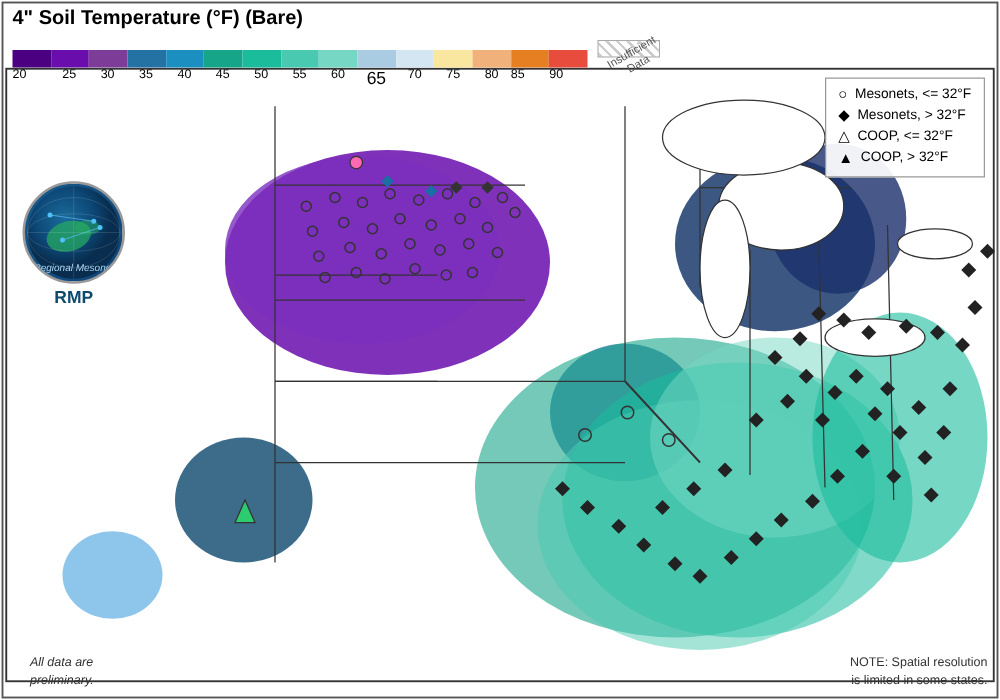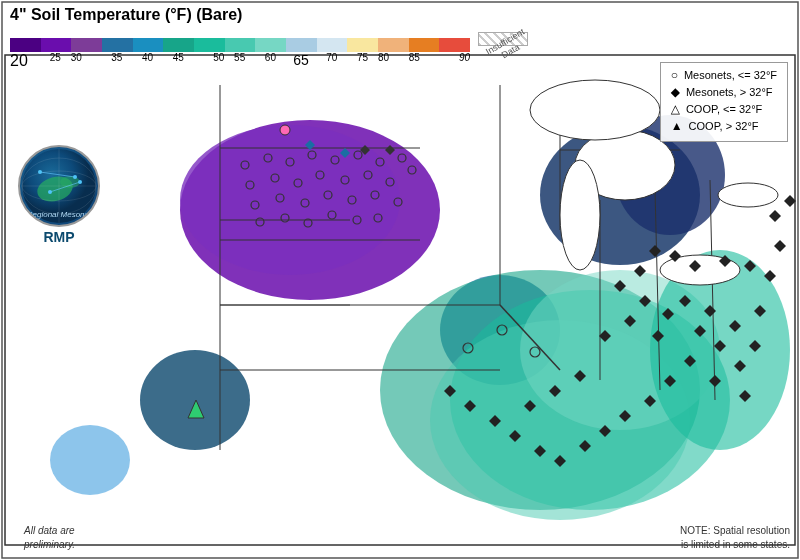--- a/index.html
+++ b/index.html
@@ -230,35 +230,35 @@
         <div style="flex:1; background:#48c9b0;"></div>
         <div style="flex:1; background:#76d7c4;"></div>
         <div style="flex:1; background:#a9cce3;"></div>
         <div style="flex:1; background:#d4e6f1;"></div>
         <div style="flex:1; background:#f9e79f;"></div>
         <div style="flex:1; background:#f0b27a;"></div>
         <div style="flex:1; background:#e67e22;"></div>
         <div style="flex:1; background:#e74c3c;"></div>
       </div>
       <div style="display:flex; width:460px;">
-        <div style="font-size:16px; width:30px; text-align:left;">20</div>
+        <div style="font-size:10px; width:30px; text-align:left;">20</div>
         <div style="font-size:10px; flex:1; text-align:center;">25</div>
-        <div style="font-size:10px; flex:1; text-align:left;">30</div>
+        <div style="font-size:10px; flex:1; text-align:center;">30</div>
         <div style="font-size:10px; flex:1; text-align:center;">35</div>
         <div style="font-size:10px; flex:1; text-align:center;">40</div>
         <div style="font-size:10px; flex:1; text-align:center;">45</div>
-        <div style="font-size:10px; flex:1; text-align:right;">50</div>
+        <div style="font-size:10px; flex:1; text-align:center;">50</div>
         <div style="font-size:10px; flex:1; text-align:center;">55</div>
         <div style="font-size:10px; flex:1; text-align:center;">60</div>
         <div style="font-size:14px; flex:1; text-align:center;">65</div>
         <div style="font-size:10px; flex:1; text-align:center;">70</div>
         <div style="font-size:10px; flex:1; text-align:center;">75</div>
-        <div style="font-size:10px; flex:1; text-align:left;">80</div>
+        <div style="font-size:10px; flex:1; text-align:center;">80</div>
         <div style="font-size:10px; flex:1; text-align:left;">85</div>
-        <div style="font-size:10px; flex:1; text-align:right;font-style:italic;">90</div>
+        <div style="font-size:10px; flex:1; ">90</div>
       </div>
     </div>
 
     <div style="margin-left:8px; display:flex; flex-direction:column; align-items:center;">
       <div style="width:50px; height:14px; background:white; border:1px solid #aaa; position:relative;">
         <div style="position:absolute; top:0; left:0; right:0; bottom:0; background: repeating-linear-gradient(45deg, #ccc, #ccc 2px, white 2px, white 6px);"></div>
       </div>
       <div style="font-size:9px; color:#555; text-align:center; line-height:1.2; transform:rotate(-30deg); transform-origin:top left; margin-top:2px; margin-left:5px;">Insufficient<br>Data</div>
     </div>
   </div>

